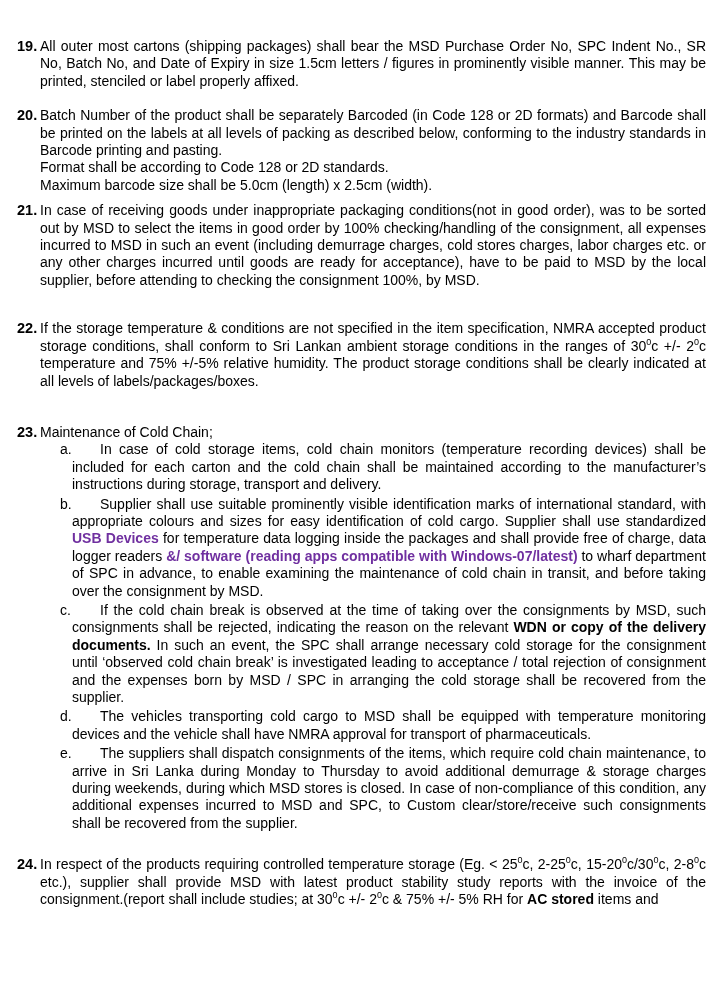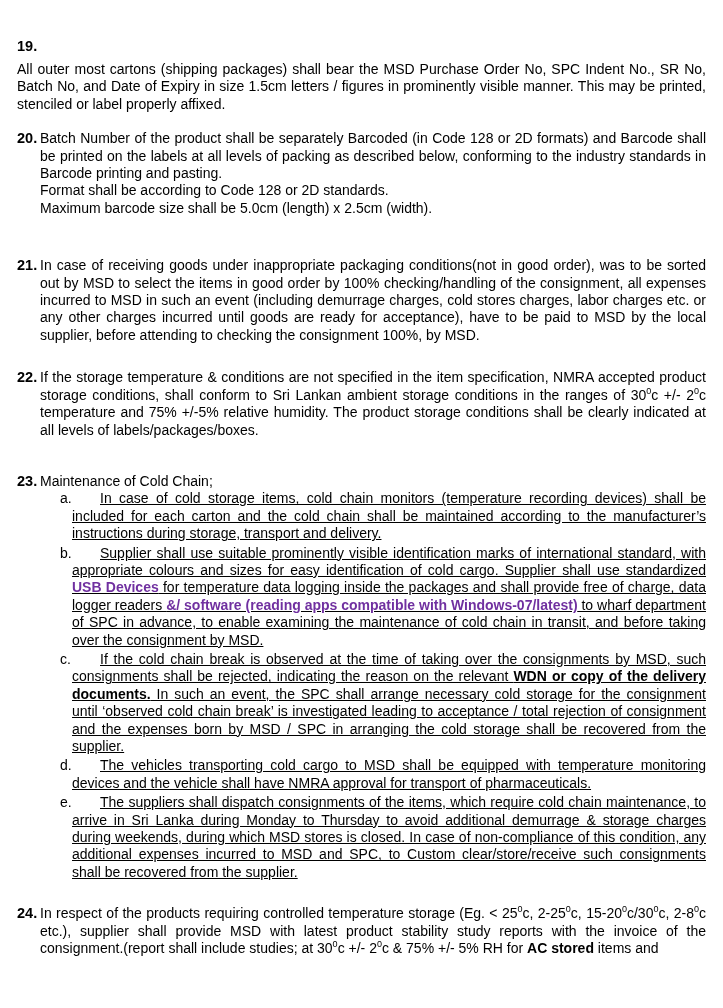--- a/index.html
+++ b/index.html
@@ -21,33 +21,33 @@
   }
   .clause { display: flex; }
   .cnum {
     flex: 0 0 23px;
     font-weight: bold;
     font-size: 14.5px;
   }
   .cbody { flex: 1 1 auto; min-width: 0; }
   p { margin: 0; }
   .just { text-align: justify; }
-  .mb17 { margin-bottom: 17px; flex-direction: column; }
-  .mb22 { margin-bottom: 40px; }
-  .mb16 { margin-bottom: 10px; }
+  .mb17 { margin-bottom: 17px; }
+  .mb22 { margin-bottom: 8px; }
+  .mb16 { margin-bottom: 16px; }
   .mb19 { margin-bottom: 34px; }
   .mb15 { margin-bottom: 15px; }
   .mb13 { margin-bottom: 22px; }
   .heading {
     font-weight: bold;
     text-decoration: underline;
     font-size: 14.5px;
     margin: 0 0 20px 23px;
   }
-  .sub { margin-left: 32px; text-decoration: underline; }
+  .sub { margin-left: 32px; }
   .subpara {
     text-indent: -12px;
     text-align: justify;
     margin: 0 0 2px 0;
   }
   .marker {
     display: inline-block;
     width: 40px;
     text-indent: 0;
   }

